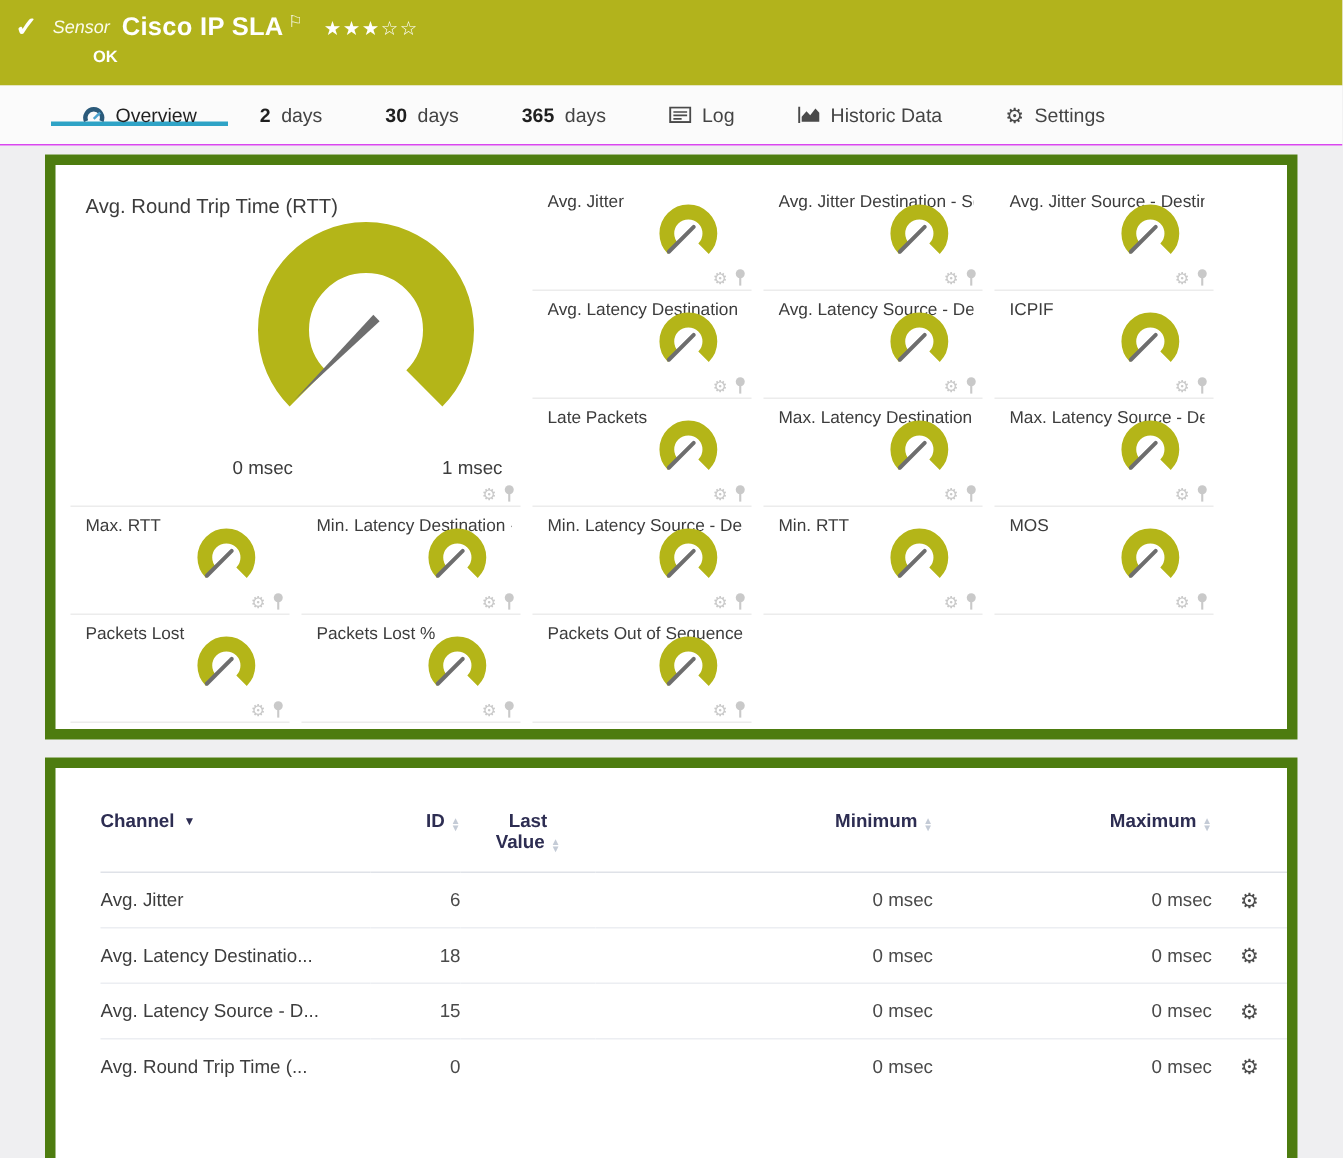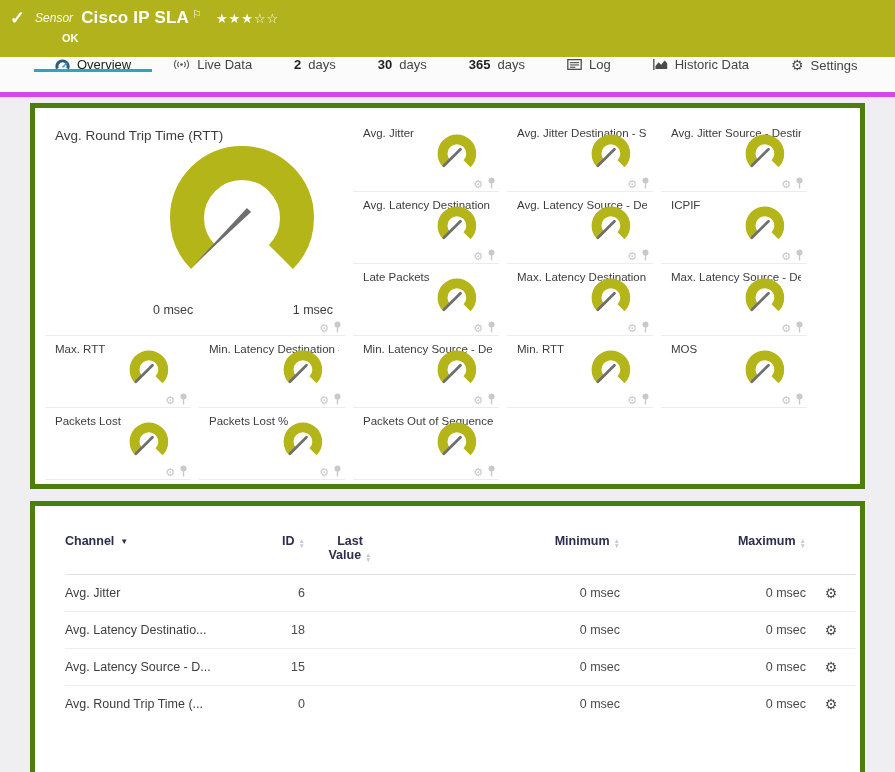--- a/index.html
+++ b/index.html
@@ -11,29 +11,29 @@
   .hline { display:flex; align-items:center; }
   .check-icon { font-size:18px; font-weight:bold; margin-right:10px; }
   .kind { font-style:italic; font-size:12px; color:#fbfbea; margin-right:8px; }
   .sensor-title { font-size:17px; font-weight:bold; letter-spacing:.2px; }
   .flag-icon { font-size:11px; margin:-8px 0 0 3px; opacity:.9; cursor:pointer; }
   .stars { margin-left:14px; font-size:13px; letter-spacing:1px; cursor:pointer; }
   .stars .star { color:#fff; }
   .status-ok { margin:3px 0 0 52px; font-size:11px; font-weight:bold; }
 
   
-  .tabbar { height:40px; background:#fbfbfb; border-bottom:5px solid #d946ef; display:flex; align-items:flex-start; padding-left:34px; }
+  .tabbar { height:40px; background:#fbfbfb; border-bottom:1px solid #d946ef; display:flex; align-items:center; padding-left:34px; }
   .tab { display:flex; align-items:center; gap:7px; padding:0 21px; font-size:13px; color:#444; cursor:pointer; white-space:nowrap; }
   .tab.active { box-shadow: inset 0 -3px 0 #2fa3c6; color:#222; }
   .tab b { font-weight:700; color:#1f1f1f; }
   .tab-icon { display:inline-flex; align-items:center; }
   .tab-icon .gear-glyph { font-size:14px; color:#4a4a4a; }
 
   
-  .panel { background:#fff; border:5px solid #4d7c0f; margin:6px 30px 0 30px; }
+  .panel { background:#fff; border:7px solid #4d7c0f; margin:6px 30px 0 30px; }
   .gauges-panel { padding:12px 10px 4px 10px; }
   #gauge-grid { display:grid; grid-template-columns:repeat(5,154px); grid-auto-rows:72px; }
   .gcell { position:relative; border-bottom:1px solid #ececec; margin-right:8px; padding:7px 6px 0 10px; }
   .gcell-label { font-size:11.5px; color:#3c3c3c; white-space:nowrap; overflow:hidden; }
   .small-gauge { position:absolute; right:17px; top:12px; width:52px; height:47px; }
   .cell-icons { position:absolute; right:3px; bottom:2px; display:flex; align-items:flex-end; gap:4px; }
   .mini-gear { font-size:11px; color:#c9c9c9; line-height:10px; cursor:pointer; }
 
   .gbig { grid-column:1/3; grid-row:1/4; position:relative; border-bottom:1px solid #ececec; margin-right:8px; padding:8px 6px 0 10px; }
   .gbig-title { font-size:13.5px; color:#3c3c3c; }
@@ -75,29 +75,20 @@
 
 <div class="tabbar" id="tabbar">
     <div class="tab active">
       <span class="tab-icon">
         <svg width="15" height="13" viewBox="0 0 16 14">
           <path d="M2.5 11.5 A6 6 0 1 1 13.5 11.5" fill="none" stroke="#2b5a7a" stroke-width="3.2"></path>
           <line x1="8" y1="10" x2="12.6" y2="5.4" stroke="#4da3d0" stroke-width="1.8"></line>
         </svg>
       </span>
       <span>Overview</span>
-    </div>
-    <div class="tab">
-      <span class="tab-icon">
-        <svg width="17" height="11" viewBox="0 0 20 12">
-          <circle cx="10" cy="6" r="1.6" fill="#555"></circle>
-          <path d="M6.8 2.8 A4.5 4.5 0 0 0 6.8 9.2 M3.8 0.8 A7.5 7.5 0 0 0 3.8 11.2 M13.2 2.8 A4.5 4.5 0 0 1 13.2 9.2 M16.2 0.8 A7.5 7.5 0 0 1 16.2 11.2" fill="none" stroke="#555" stroke-width="1.3"></path>
-        </svg>
-      </span>
-      <span>Live Data</span>
     </div>
     <div class="tab">
       <b>2</b>
       <span>days</span>
     </div>
     <div class="tab">
       <b>30</b>
       <span>days</span>
     </div>
     <div class="tab">

